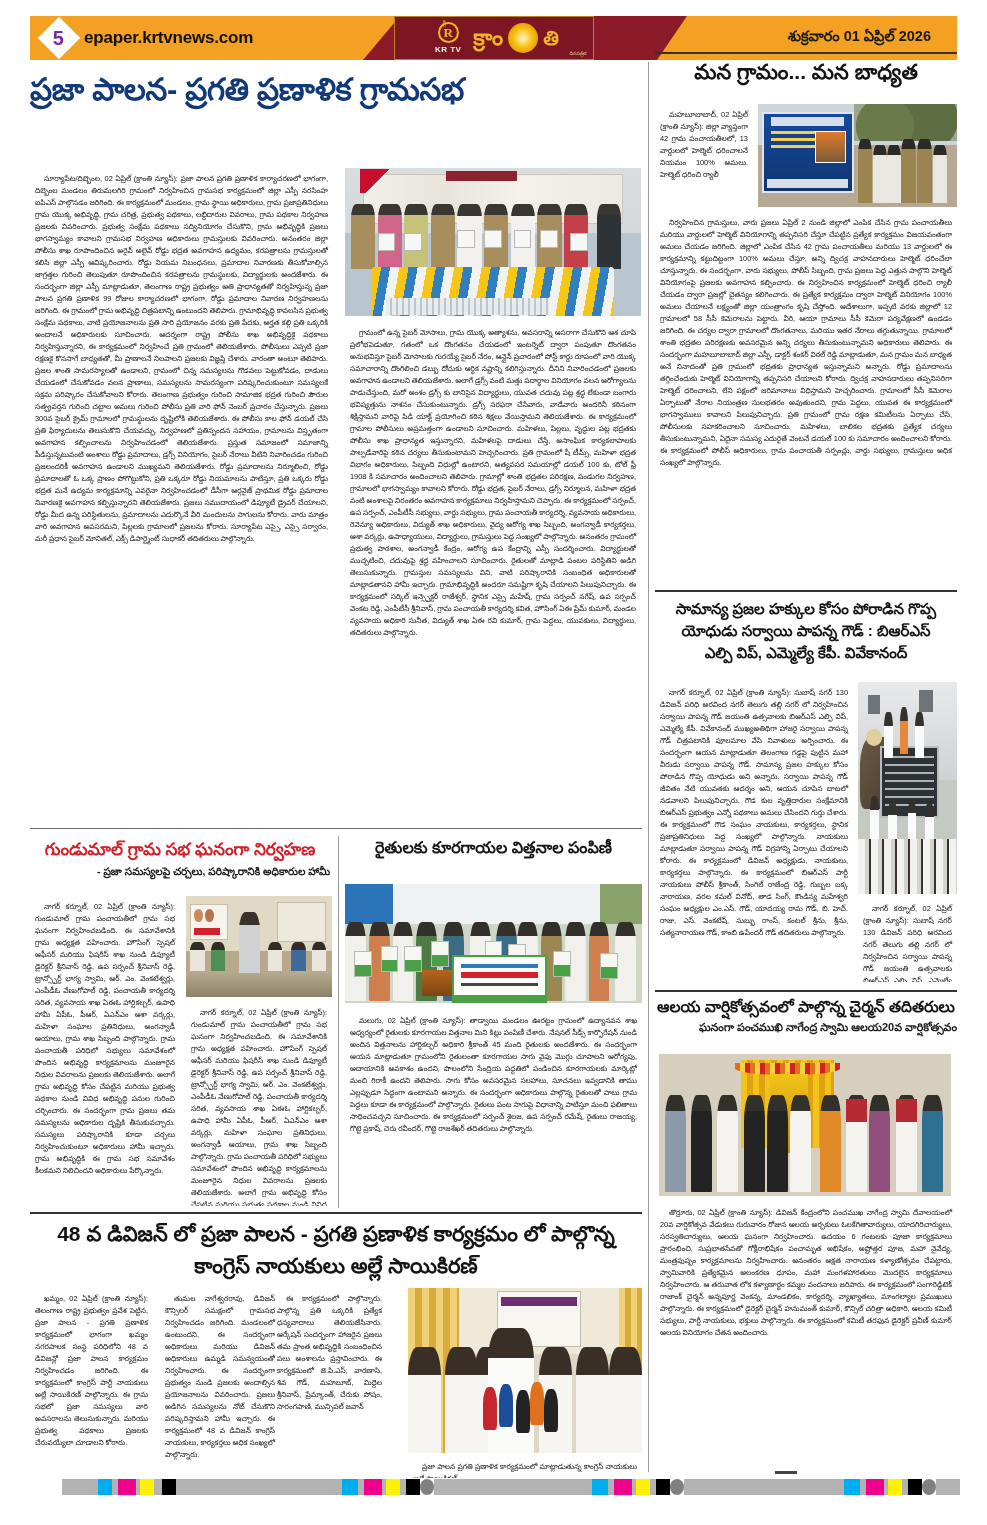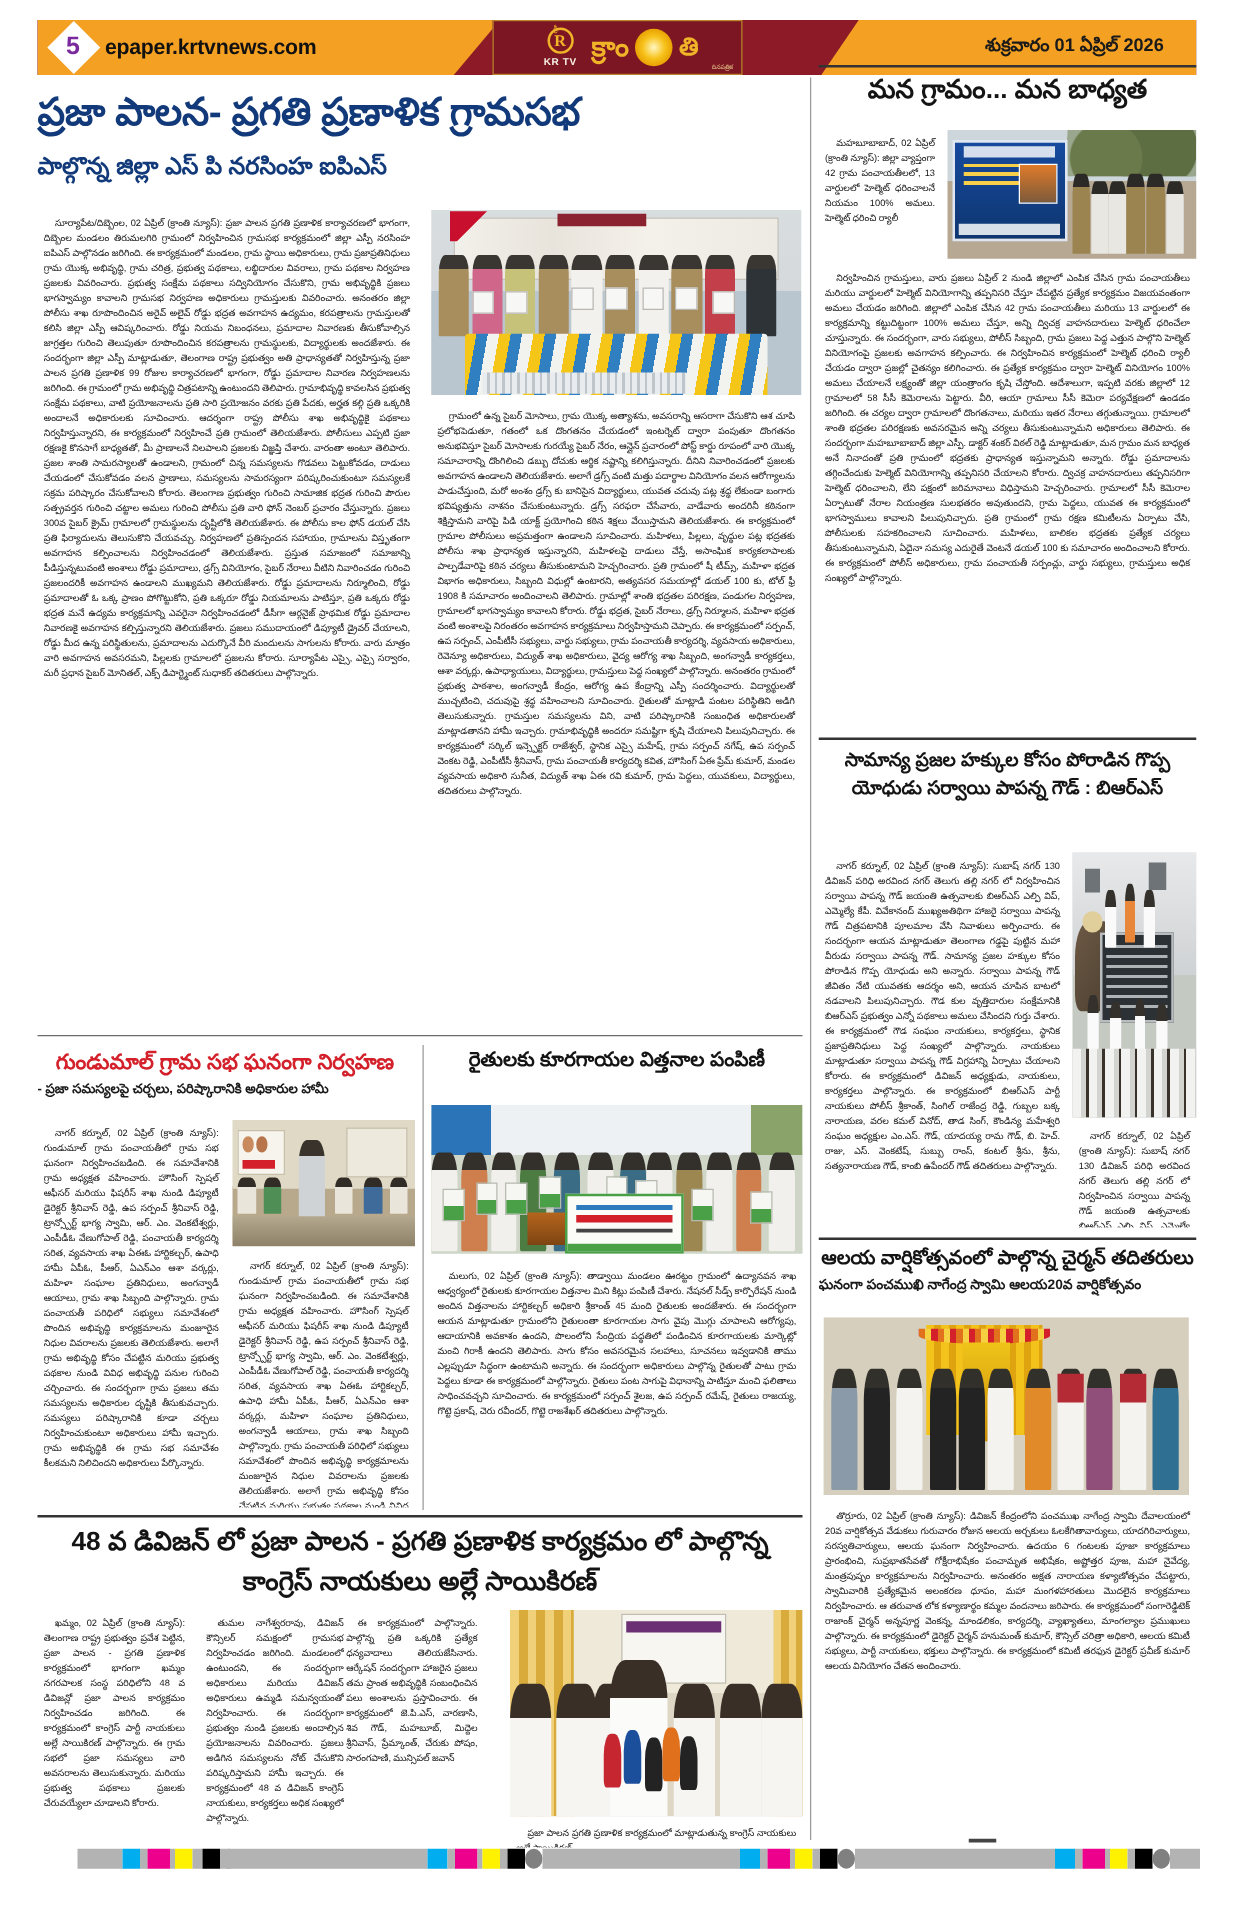--- a/index.html
+++ b/index.html
@@ -104,21 +104,21 @@
   .hl-sub {
     position: absolute; left: 30px; top: 122px; width: 610px;
     color: #123a7a; font-weight: bold; font-size: 19px;
   }
   .hl-red {
     color: #d3202a; font-weight: bold; text-align:center;
   }
   .hl-black {
     color: #141414; font-weight: bold; text-align:center;
   }
-  .hl-sub-small { font-size: 10.5px; font-weight: bold; text-align:left; color:#1a1a1a; }
+  .hl-sub-small { font-size: 10.5px; font-weight: bold; text-align:right; color:#1a1a1a; }
 
   
   .col {
     position: absolute;
     font-family: "Liberation Sans", sans-serif;
     font-size: 7.4px;
     line-height: 1.62;
     text-align: justify;
     color: #101010;
     overflow: hidden;
@@ -384,21 +384,20 @@
     </div>
 
     <div class="mast-right">
       <div class="mast-date">శుక్రవారం   01 ఏప్రిల్ 2026</div>
     </div>
   </div>
 
   <div class="vrule" style="left:648px; top:62px; height:1410px;"></div>
 
   <div class="hl-main">ప్రజా పాలన- ప్రగతి ప్రణాళిక గ్రామసభ</div>
-  <div class="hl-sub">పాల్గొన్న జిల్లా ఎస్ పి నరసింహ ఐపిఎస్</div>
 
   <div class="photo ph-group" style="left:345px; top:168px; width:296px; height:148px;">
     <div class="inner">
       <div class="banner"></div>
       <div class="bannerbar"></div>
       <div class="flag"></div>
       <div class="person khaki" style="left:2%;"></div>
       <div class="person saree" style="left:11%;"></div>
       <div class="person saree2" style="left:20%;"></div>
       <div class="person khaki" style="left:29%;"></div>
@@ -565,20 +564,21 @@
     <p>మహబూబాబాద్, 02 ఏప్రిల్ (క్రాంతి న్యూస్): జిల్లా వ్యాప్తంగా 42 గ్రామ పంచాయతీలలో, 13 వార్డులలో హెల్మెట్ ధరించాలనే నియమం 100% అమలు. హెల్మెట్ ధరించి ర్యాలీ</p>
   </div>
   <div class="col" style="left:655px; top:212px; width:302px; height:372px;">
     <p>నిర్వహించిన గ్రామస్తులు, వారు ప్రజలు ఏప్రిల్ 2 నుండి జిల్లాలో ఎంపిక చేసిన గ్రామ పంచాయతీలు మరియు వార్డులలో హెల్మెట్ వినియోగాన్ని తప్పనిసరి చేస్తూ చేపట్టిన ప్రత్యేక కార్యక్రమం విజయవంతంగా అమలు చేయడం జరిగింది. జిల్లాలో ఎంపిక చేసిన 42 గ్రామ పంచాయతీలు మరియు 13 వార్డులలో ఈ కార్యక్రమాన్ని కట్టుదిట్టంగా 100% అమలు చేస్తూ, అన్ని ద్విచక్ర వాహనదారులు హెల్మెట్ ధరించేలా చూస్తున్నారు. ఈ సందర్భంగా, వారు సభ్యులు, పోలీస్ సిబ్బంది, గ్రామ ప్రజలు పెద్ద ఎత్తున పాల్గొని హెల్మెట్ వినియోగంపై ప్రజలకు అవగాహన కల్పించారు. ఈ నిర్వహించిన కార్యక్రమంలో హెల్మెట్ ధరించి ర్యాలీ చేయడం ద్వారా ప్రజల్లో చైతన్యం కలిగించారు. ఈ ప్రత్యేక కార్యక్రమం ద్వారా హెల్మెట్ వినియోగం 100% అమలు చేయాలనే లక్ష్యంతో జిల్లా యంత్రాంగం కృషి చేస్తోంది. ఆదేశాలుగా, ఇప్పటి వరకు జిల్లాలో 12 గ్రామాలలో 58 సీసీ కెమెరాలను పెట్టారు. వీరి, ఆయా గ్రామాలు సీసీ కెమెరా పర్యవేక్షణలో ఉండడం జరిగింది. ఈ చర్యల ద్వారా గ్రామాలలో దొంగతనాలు, మరియు ఇతర నేరాలు తగ్గుతున్నాయి. గ్రామాలలో శాంతి భద్రతల పరిరక్షణకు అవసరమైన అన్ని చర్యలు తీసుకుంటున్నామని అధికారులు తెలిపారు. ఈ సందర్భంగా మహబూబాబాద్ జిల్లా ఎస్పీ. డాక్టర్ శంకర్ విఠల్ రెడ్డి మాట్లాడుతూ, మన గ్రామం మన బాధ్యత అనే నినాదంతో ప్రతి గ్రామంలో భద్రతకు ప్రాధాన్యత ఇస్తున్నామని అన్నారు. రోడ్డు ప్రమాదాలను తగ్గించేందుకు హెల్మెట్ వినియోగాన్ని తప్పనిసరి చేయాలని కోరారు. ద్విచక్ర వాహనదారులు తప్పనిసరిగా హెల్మెట్ ధరించాలని, లేని పక్షంలో జరిమానాలు విధిస్తామని హెచ్చరించారు. గ్రామాలలో సీసీ కెమెరాల ఏర్పాటుతో నేరాల నియంత్రణ సులభతరం అవుతుందని, గ్రామ పెద్దలు, యువత ఈ కార్యక్రమంలో భాగస్వాములు కావాలని పిలుపునిచ్చారు. ప్రతి గ్రామంలో గ్రామ రక్షణ కమిటీలను ఏర్పాటు చేసి, పోలీసులకు సహకరించాలని సూచించారు. మహిళలు, బాలికల భద్రతకు ప్రత్యేక చర్యలు తీసుకుంటున్నామని, ఏదైనా సమస్య ఎదురైతే వెంటనే డయల్ 100 కు సమాచారం అందించాలని కోరారు. ఈ కార్యక్రమంలో పోలీస్ అధికారులు, గ్రామ పంచాయతీ సర్పంచ్లు, వార్డు సభ్యులు, గ్రామస్తులు అధిక సంఖ్యలో పాల్గొన్నారు.</p>
   </div>
 
   <div class="hrule thick" style="left:655px; top:590px; width:302px;"></div>
 
   <div class="hl-black" style="position:absolute; left:655px; top:620px; width:302px; font-size:15px; line-height:1.4;">యోధుడు సర్వాయి పాపన్న గౌడ్ : బిఆర్ఎస్</div>
   <div class="hl-black" style="position:absolute; left:655px; top:598px; width:302px; font-size:15px; line-height:1.4;">సామాన్య ప్రజల హక్కుల కోసం పోరాడిన గొప్ప</div>
+  <div class="hl-black" style="position:absolute; left:655px; top:642px; width:302px; font-size:15px; line-height:1.4;">ఎల్పి విప్, ఎమ్మెల్యే కేపీ. వివేకానంద్</div>
 
   <div class="photo ph-rally" style="left:858px; top:682px; width:99px; height:212px;">
     <div class="inner">
       <div class="bldg"></div>
       <div class="win" style="left:10%; top:6%; width:12%; height:9%;"></div>
       <div class="win" style="left:62%; top:4%; width:14%; height:10%;"></div>
       <div class="bull"></div>
       <div class="bullhorn"></div>
       <div class="truck">
         <div class="truckbars"></div>

